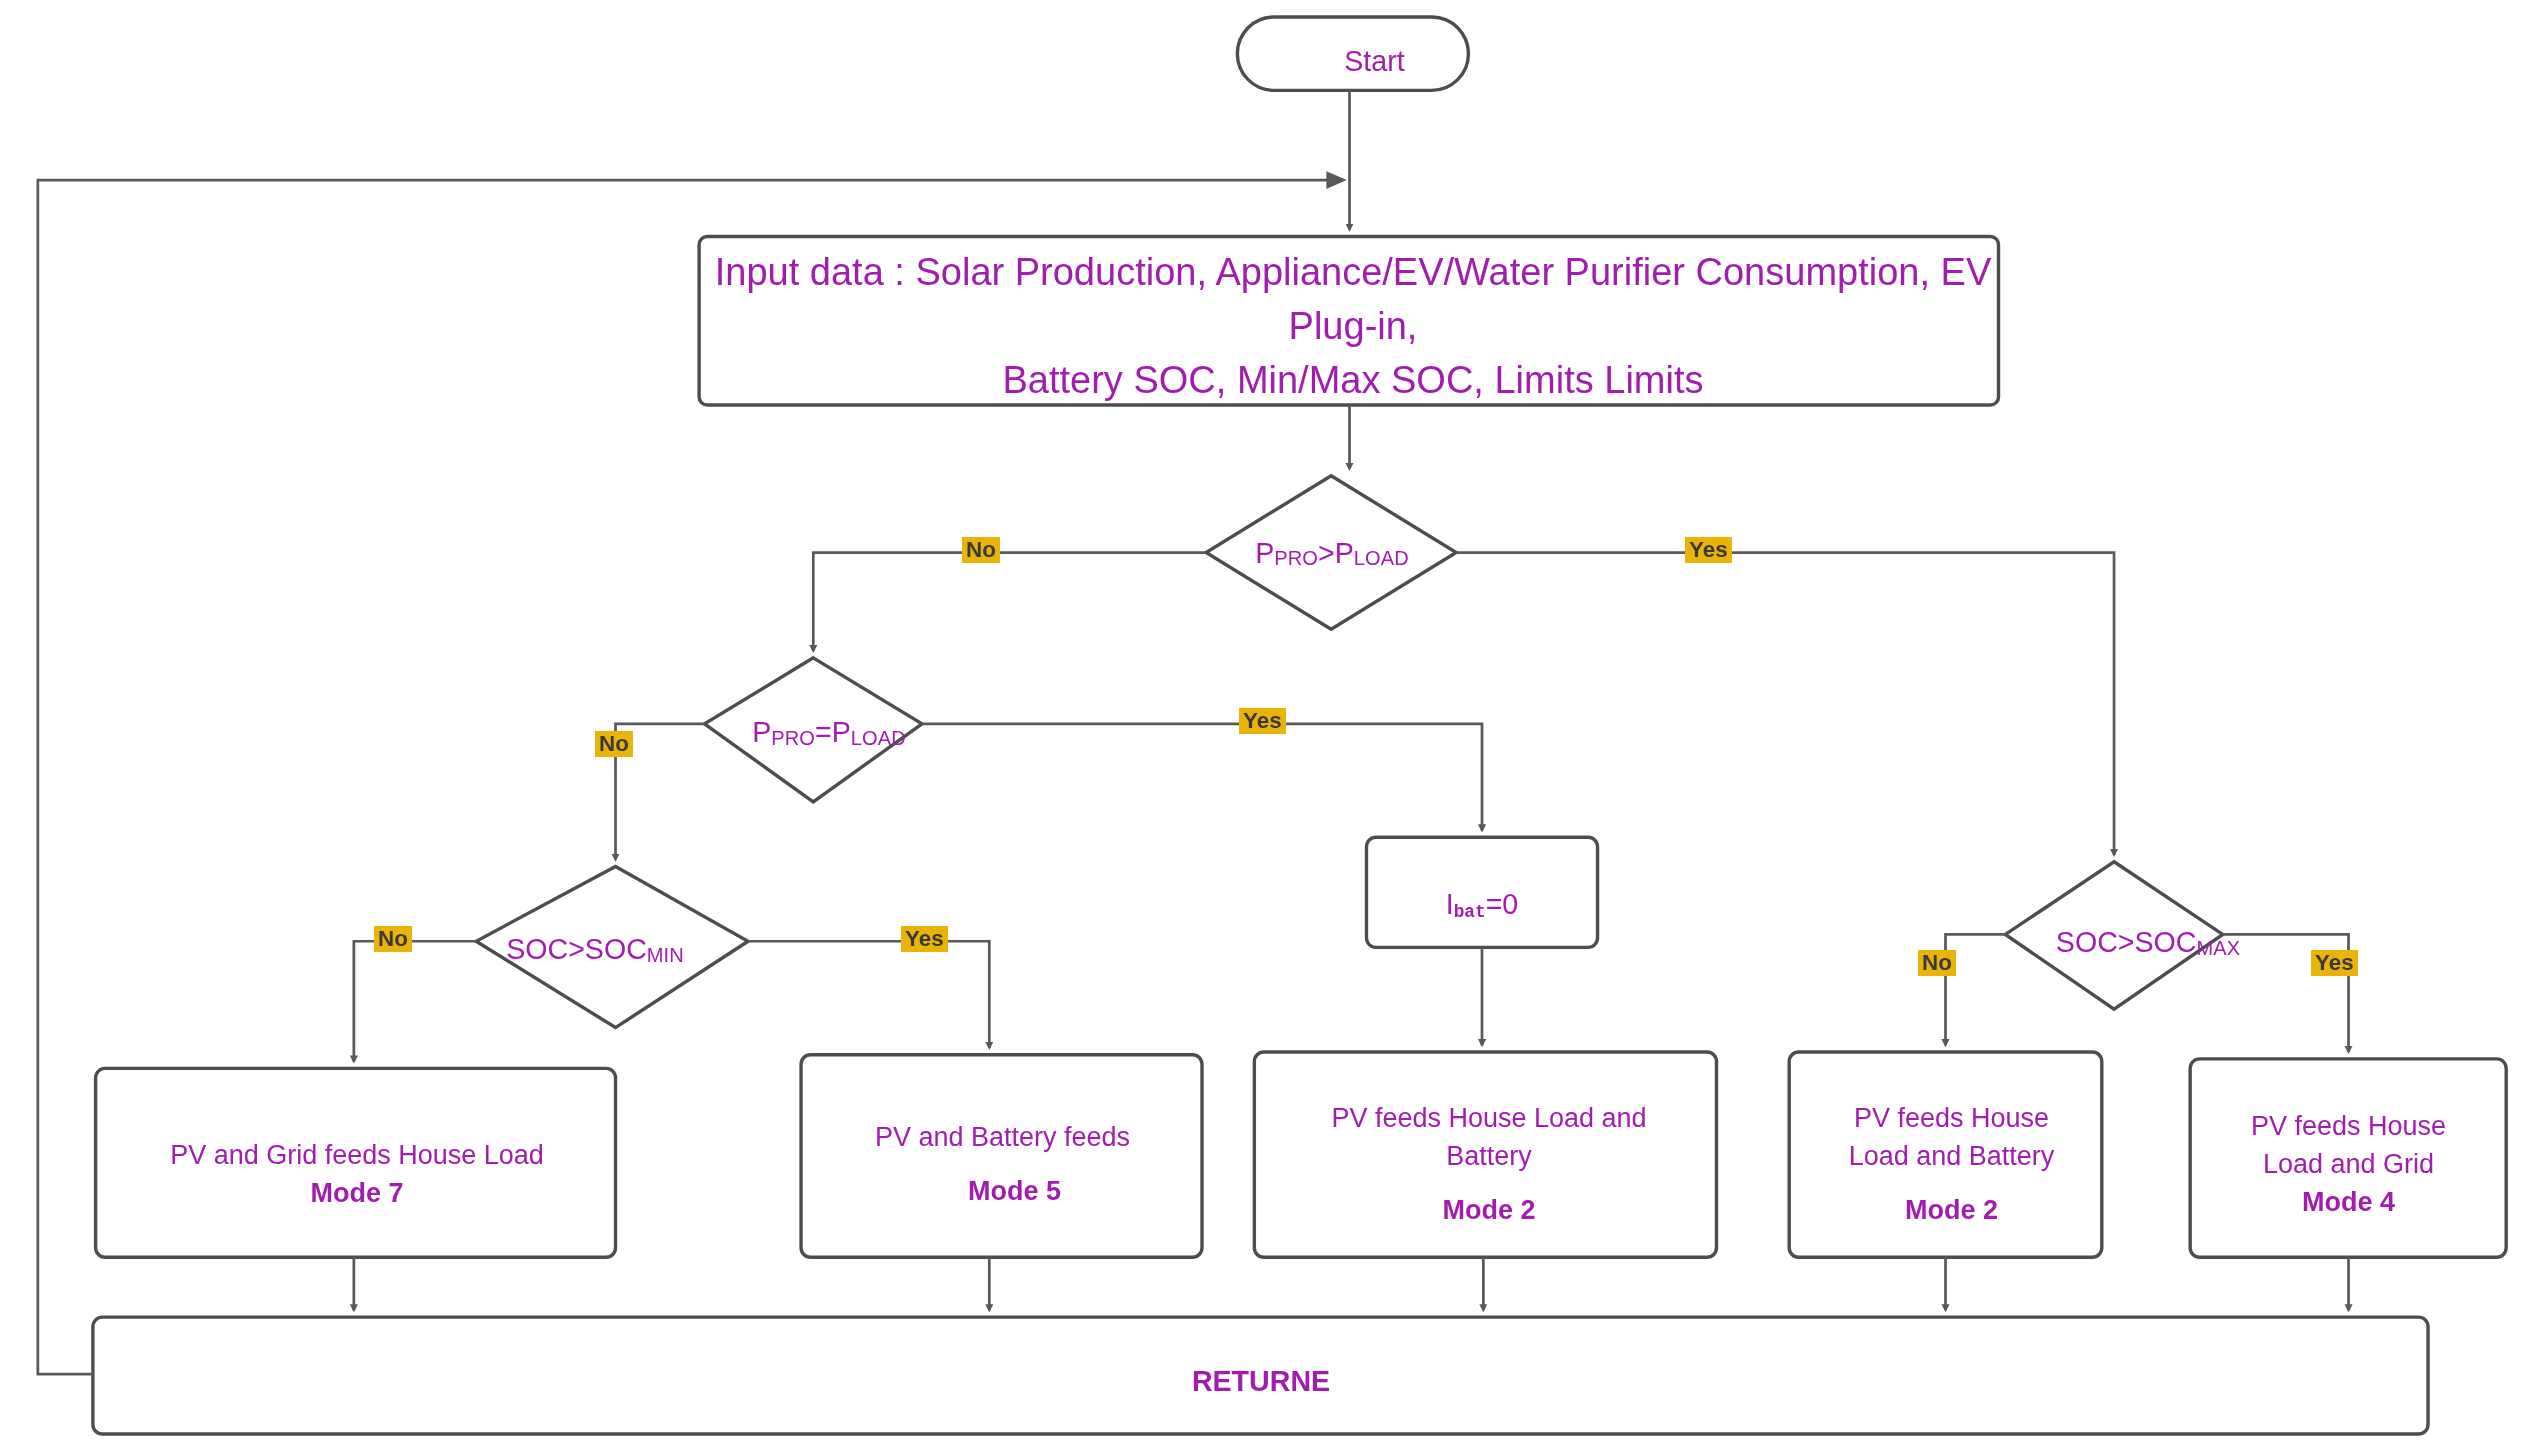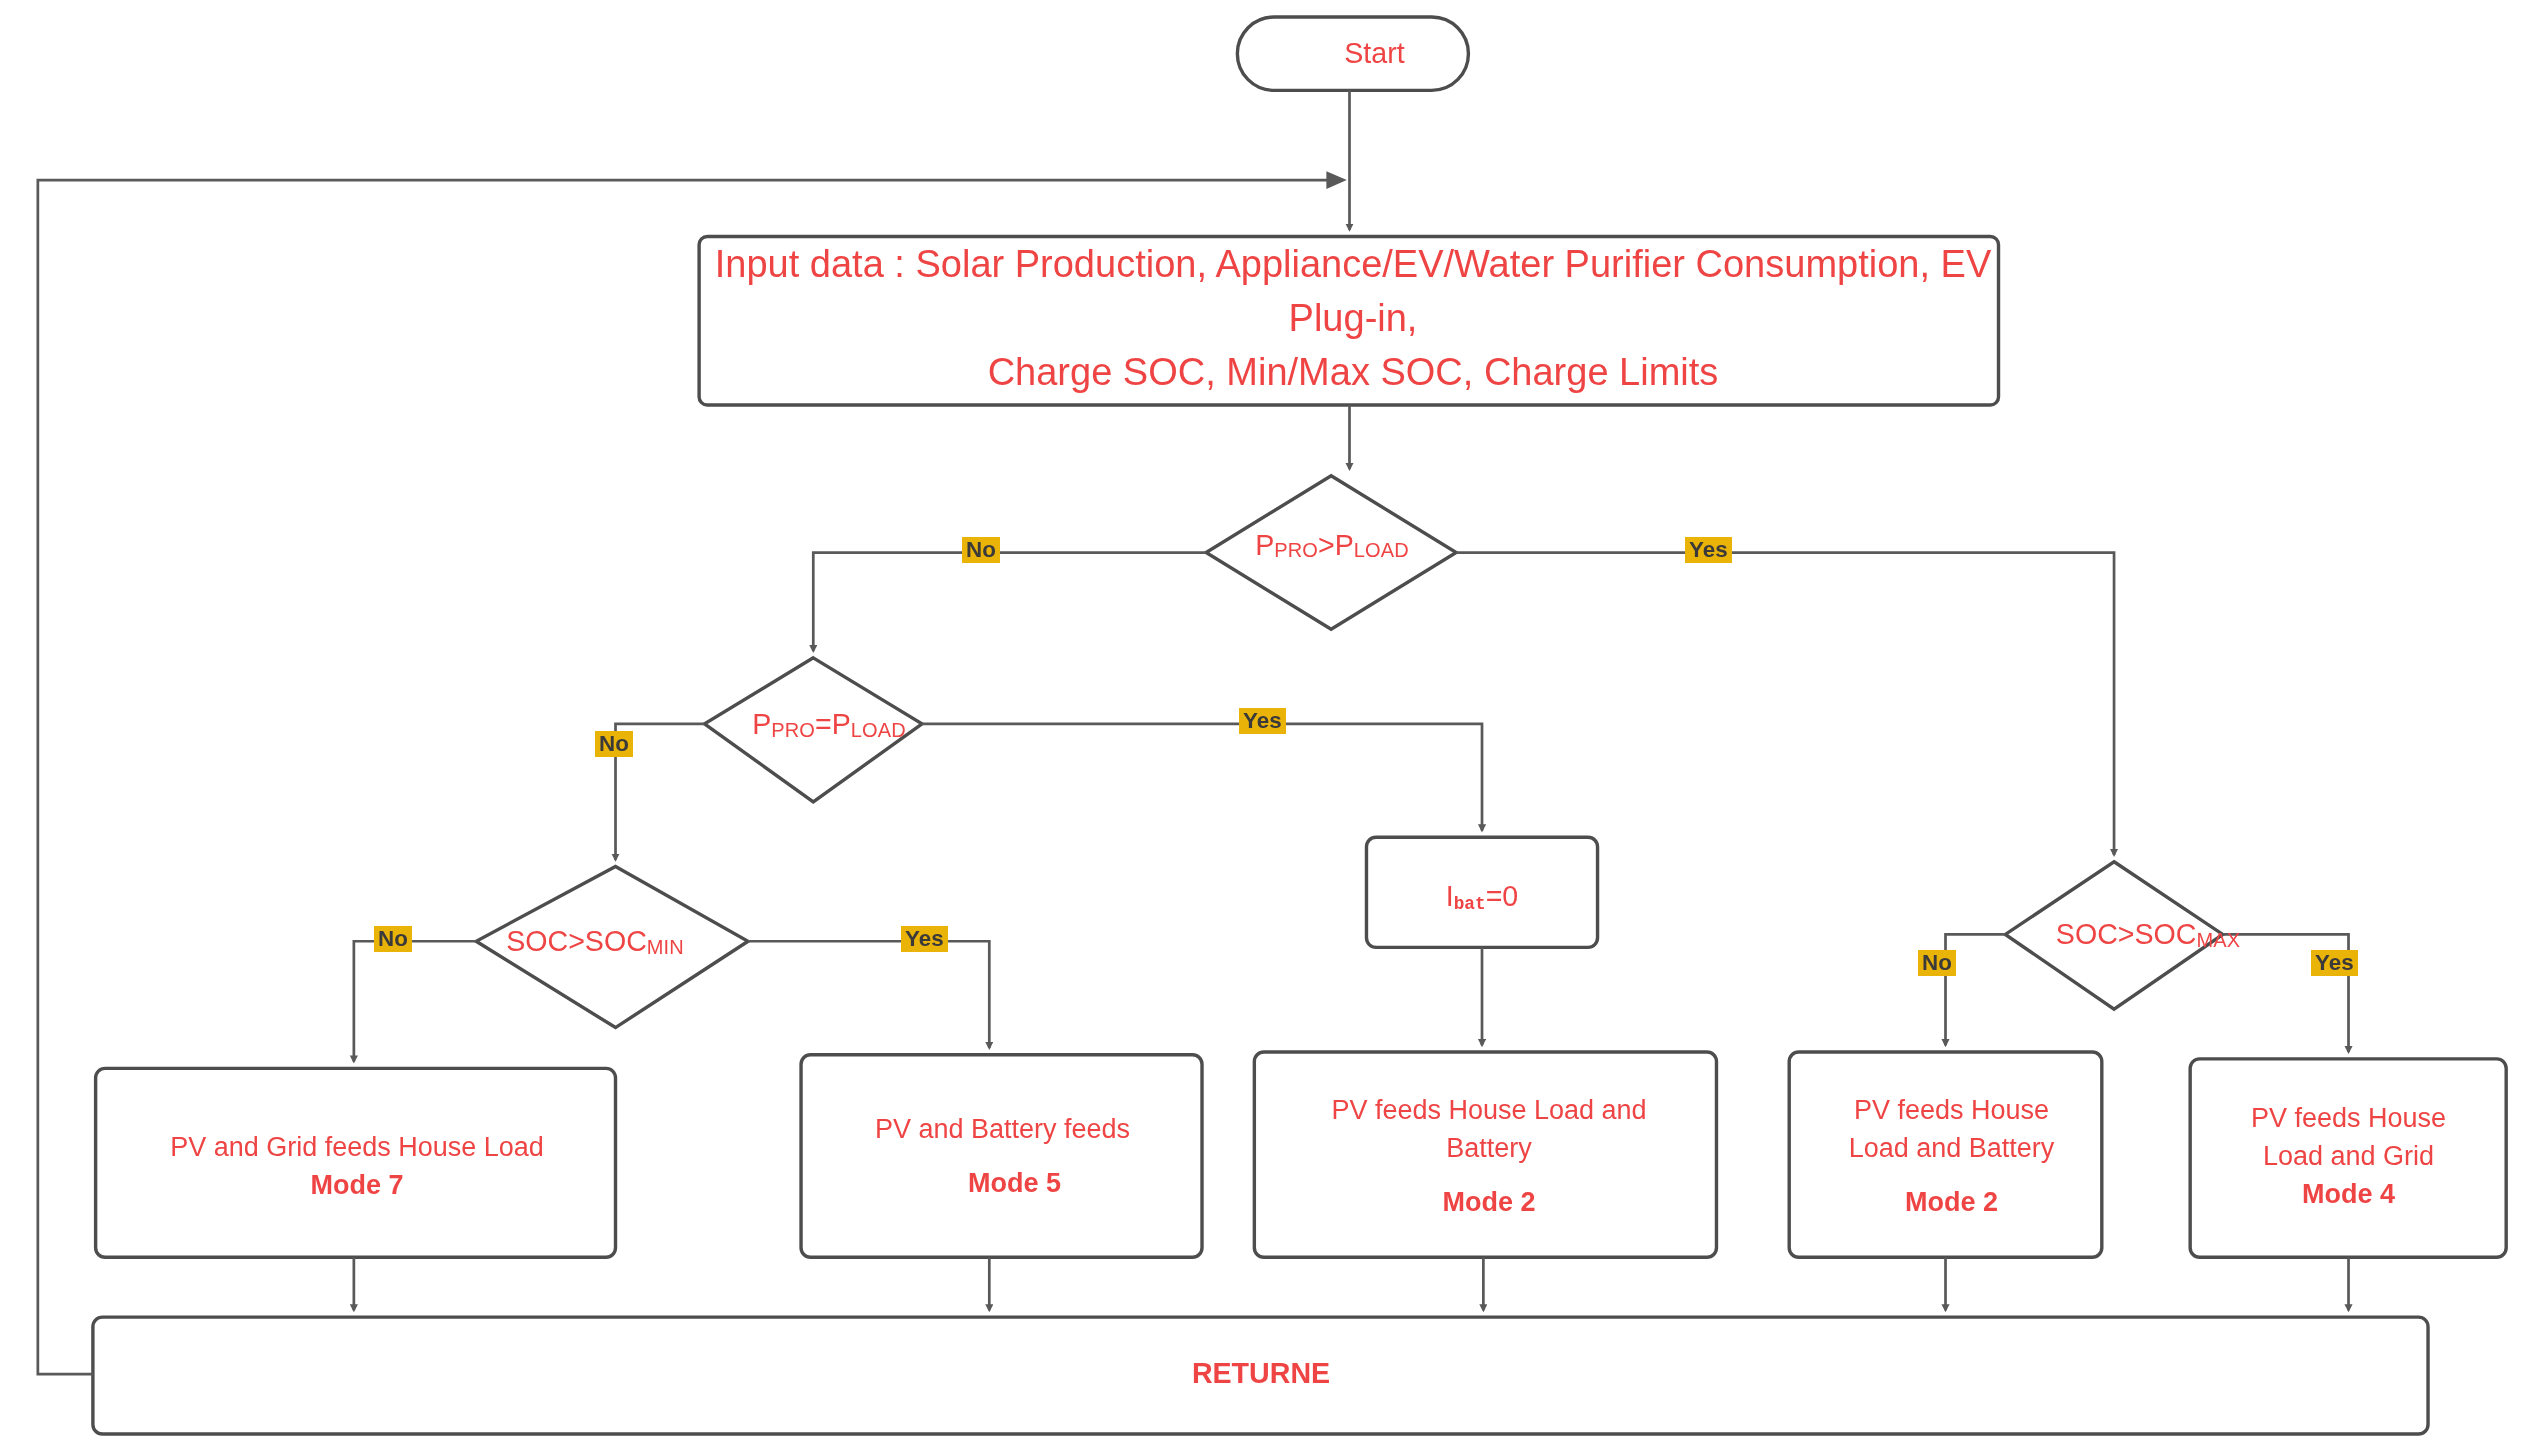--- a/index.html
+++ b/index.html
@@ -16,24 +16,25 @@
   .edge{fill:none;stroke:#595959;stroke-width:4;}
   .arrowhead{fill:#595959;stroke:none;}
 
   .nodetext{
     position:absolute;
     display:flex;
     align-items:center;
     justify-content:center;
     text-align:center;
     line-height:1.42;
-    color:#ef4444;
+    color:#a21caf;
     font-size:27px;
     pointer-events:none;
     white-space:normal;
+    margin-top:8px;
   }
   .nodetext .inner{width:100%;}
   .bold{font-weight:bold;display:block;}
   .gapline{display:block;}
   .sub{font-size:0.70em;vertical-align:baseline;position:relative;top:0.12em;letter-spacing:0.1px;}
   .sub-lc{font-size:0.62em;font-weight:bold;vertical-align:baseline;position:relative;top:0.14em;font-family:Liberation Mono, monospace;}
 
   .edgelabel{
     position:absolute;
     font-size:22.4px;
@@ -128,21 +129,21 @@
     <path class="edge" d="M136,2022 L55,2022 L55,265 L1975,265" marker-end="url(#ahs)"></path>
   </svg>
 
   <div class="nodetext t-start">
     <span class="inner">Start</span>
   </div>
 
   <div class="nodetext t-input">
     <span class="inner">
       <span class="gapline">Input data : Solar Production, Appliance/EV/Water Purifier Consumption, EV Plug-in,</span>
-      <span class="gapline">Charge SOC, Min/Max SOC, Charge Limits</span>
+      <span class="gapline">Battery SOC, Min/Max SOC, Limits Limits</span>
     </span>
   </div>
 
   <div class="nodetext t-d1">
     <span class="inner"><span>P</span><span class="sub">PRO</span><span>&gt;</span><span>P</span><span class="sub">LOAD</span></span>
   </div>
 
   <div class="nodetext t-d2">
     <span class="inner"><span>P</span><span class="sub">PRO</span><span>=</span><span>P</span><span class="sub">LOAD</span></span>
   </div>

